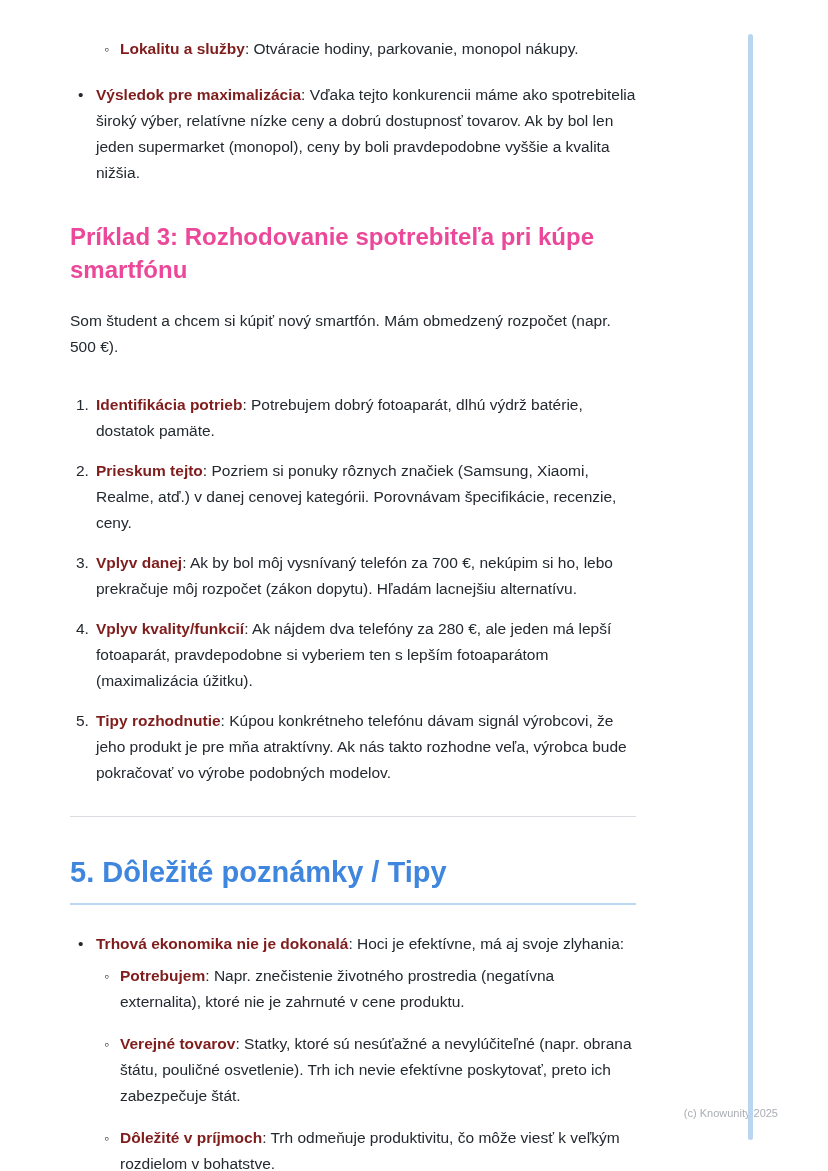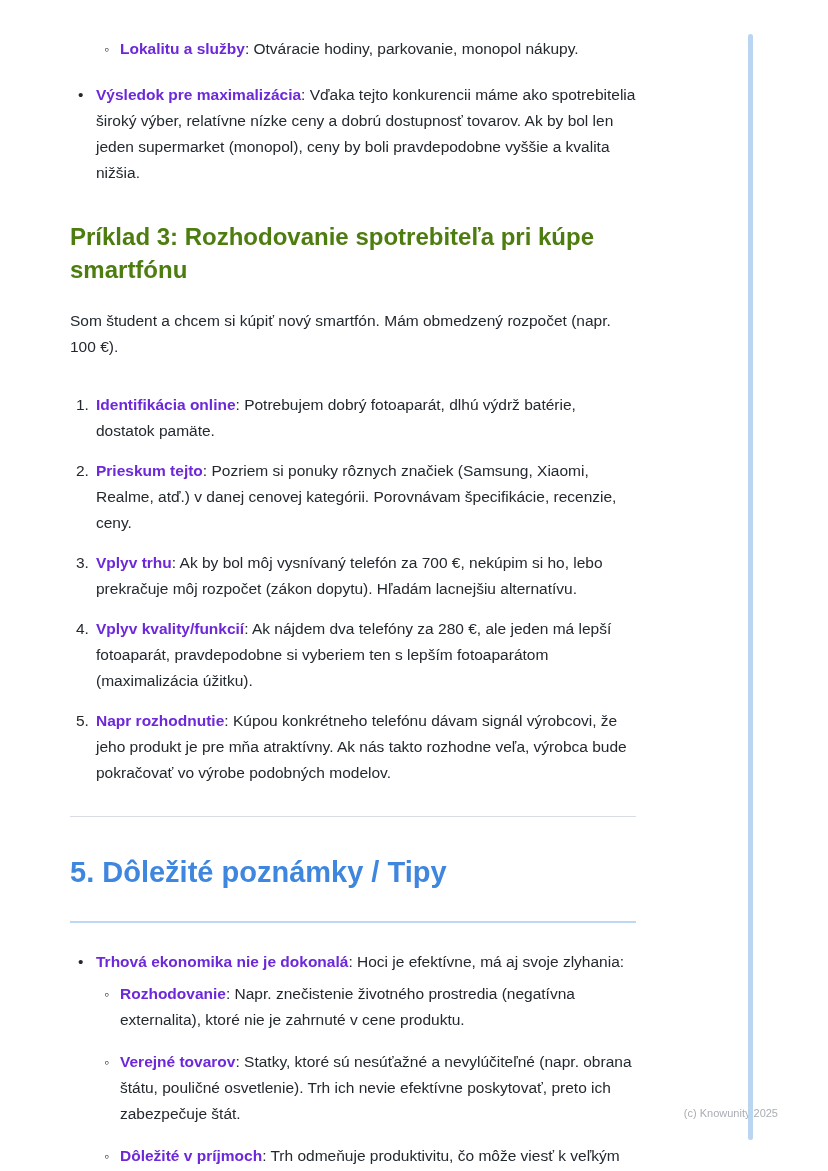--- a/index.html
+++ b/index.html
@@ -9,57 +9,57 @@
     font-family: "Liberation Sans", sans-serif;
     color: #23292f;
     position: relative;
     overflow: hidden;
   }
   .page { position: relative; width: 828px; height: 1171px; background: #fff; }
   .content {
     position: absolute; left: 70px; top: 36px; width: 566px;
     font-size: 15.5px; line-height: 26px;
   }
-  b { font-weight: 700; color: #6d28d9; }
+  b { font-weight: 700; color: #7f1d1d; }
 
   
   .li { display: flex; align-items: flex-start; margin-bottom: 14px; }
   .marker {
     flex: none; width: 26px; padding-left: 8px;
     user-select: none;
   }
   .marker.circle { font-size: 14px; }
   .num { flex: none; width: 26px; padding-left: 6px; }
   .li-text { flex: 1; }
 
   .sublist { margin-left: 34px; }
   .sublist .marker { width: 16px; padding-left: 0; }
 
   .intro-sub { margin-left: 34px; margin-bottom: 20px; }
   .intro-sub .marker { width: 16px; padding-left: 0; font-size: 14px; }
 
   h3.section-heading {
-    color: #4d7c0f;
+    color: #ec4899;
     font-size: 24px; line-height: 33px; font-weight: 700;
     margin: 34px 0 22px 0;
   }
   p.paragraph { margin-bottom: 32px; }
 
   .steps { margin-bottom: 4px; }
 
   hr.divider {
     border: none; border-top: 1px solid #d9dce1;
     margin: 30px 0 0 0;
   }
 
   h2.big-heading {
     color: #3f86de;
     font-size: 29px; line-height: 34px; font-weight: 700;
     margin-top: 38px;
-    padding-bottom: 32px;
+    padding-bottom: 14px;
     border-bottom: 2px solid #bcd8f2;
     margin-bottom: 26px;
   }
 
   .tips-bullet { margin-bottom: 6px; }
   .tips-sub .li { margin-bottom: 16px; }
 
   .footer-copyright {
     position: absolute; right: 50px; bottom: 52px;
     font-size: 11px; color: #a9aeb4;
@@ -83,58 +83,58 @@
       <p class="li-text"><b>Lokalitu a služby</b><span>: Otváracie hodiny, parkovanie, monopol nákupy.</span></p>
     </div>
 
     <div class="li">
       <span class="marker">•</span>
       <p class="li-text"><b>Výsledok pre maximalizácia</b><span>: Vďaka tejto konkurencii máme ako spotrebitelia široký výber, relatívne nízke ceny a dobrú dostupnosť tovarov. Ak by bol len jeden supermarket (monopol), ceny by boli pravdepodobne vyššie a kvalita nižšia.</span></p>
     </div>
 
     <h3 class="section-heading">Príklad 3: Rozhodovanie spotrebiteľa pri kúpe smartfónu</h3>
 
-    <p class="paragraph">Som študent a chcem si kúpiť nový smartfón. Mám obmedzený rozpočet (napr. 100 €).</p>
+    <p class="paragraph">Som študent a chcem si kúpiť nový smartfón. Mám obmedzený rozpočet (napr. 500 €).</p>
 
     <div class="steps">
       <div class="li">
         <span class="num">1.</span>
-        <p class="li-text"><b>Identifikácia online</b><span>: Potrebujem dobrý fotoaparát, dlhú výdrž batérie, dostatok pamäte.</span></p>
+        <p class="li-text"><b>Identifikácia potrieb</b><span>: Potrebujem dobrý fotoaparát, dlhú výdrž batérie, dostatok pamäte.</span></p>
       </div>
       <div class="li">
         <span class="num">2.</span>
         <p class="li-text"><b>Prieskum tejto</b><span>: Pozriem si ponuky rôznych značiek (Samsung, Xiaomi, Realme, atď.) v danej cenovej kategórii. Porovnávam špecifikácie, recenzie, ceny.</span></p>
       </div>
       <div class="li">
         <span class="num">3.</span>
-        <p class="li-text"><b>Vplyv trhu</b><span>: Ak by bol môj vysnívaný telefón za 700 €, nekúpim si ho, lebo prekračuje môj rozpočet (zákon dopytu). Hľadám lacnejšiu alternatívu.</span></p>
+        <p class="li-text"><b>Vplyv danej</b><span>: Ak by bol môj vysnívaný telefón za 700 €, nekúpim si ho, lebo prekračuje môj rozpočet (zákon dopytu). Hľadám lacnejšiu alternatívu.</span></p>
       </div>
       <div class="li">
         <span class="num">4.</span>
         <p class="li-text"><b>Vplyv kvality/funkcií</b><span>: Ak nájdem dva telefóny za 280 €, ale jeden má lepší fotoaparát, pravdepodobne si vyberiem ten s lepším fotoaparátom (maximalizácia úžitku).</span></p>
       </div>
       <div class="li">
         <span class="num">5.</span>
-        <p class="li-text"><b>Napr rozhodnutie</b><span>: Kúpou konkrétneho telefónu dávam signál výrobcovi, že jeho produkt je pre mňa atraktívny. Ak nás takto rozhodne veľa, výrobca bude pokračovať vo výrobe podobných modelov.</span></p>
+        <p class="li-text"><b>Tipy rozhodnutie</b><span>: Kúpou konkrétneho telefónu dávam signál výrobcovi, že jeho produkt je pre mňa atraktívny. Ak nás takto rozhodne veľa, výrobca bude pokračovať vo výrobe podobných modelov.</span></p>
       </div>
     </div>
 
     <hr class="divider">
 
     <h2 class="big-heading">5. Dôležité poznámky / Tipy</h2>
 
     <div class="li tips-bullet">
       <span class="marker">•</span>
       <p class="li-text"><b>Trhová ekonomika nie je dokonalá</b><span>: Hoci je efektívne, má aj svoje zlyhania:</span></p>
     </div>
 
     <div class="sublist tips-sub">
       <div class="li">
         <span class="marker circle">◦</span>
-        <p class="li-text"><b>Rozhodovanie</b><span>: Napr. znečistenie životného prostredia (negatívna externalita), ktoré nie je zahrnuté v cene produktu.</span></p>
+        <p class="li-text"><b>Potrebujem</b><span>: Napr. znečistenie životného prostredia (negatívna externalita), ktoré nie je zahrnuté v cene produktu.</span></p>
       </div>
       <div class="li">
         <span class="marker circle">◦</span>
         <p class="li-text"><b>Verejné tovarov</b><span>: Statky, ktoré sú nesúťažné a nevylúčiteľné (napr. obrana štátu, pouličné osvetlenie). Trh ich nevie efektívne poskytovať, preto ich zabezpečuje štát.</span></p>
       </div>
       <div class="li">
         <span class="marker circle">◦</span>
         <p class="li-text"><b>Dôležité v príjmoch</b><span>: Trh odmeňuje produktivitu, čo môže viesť k veľkým rozdielom v bohatstve.</span></p>
       </div>
 

